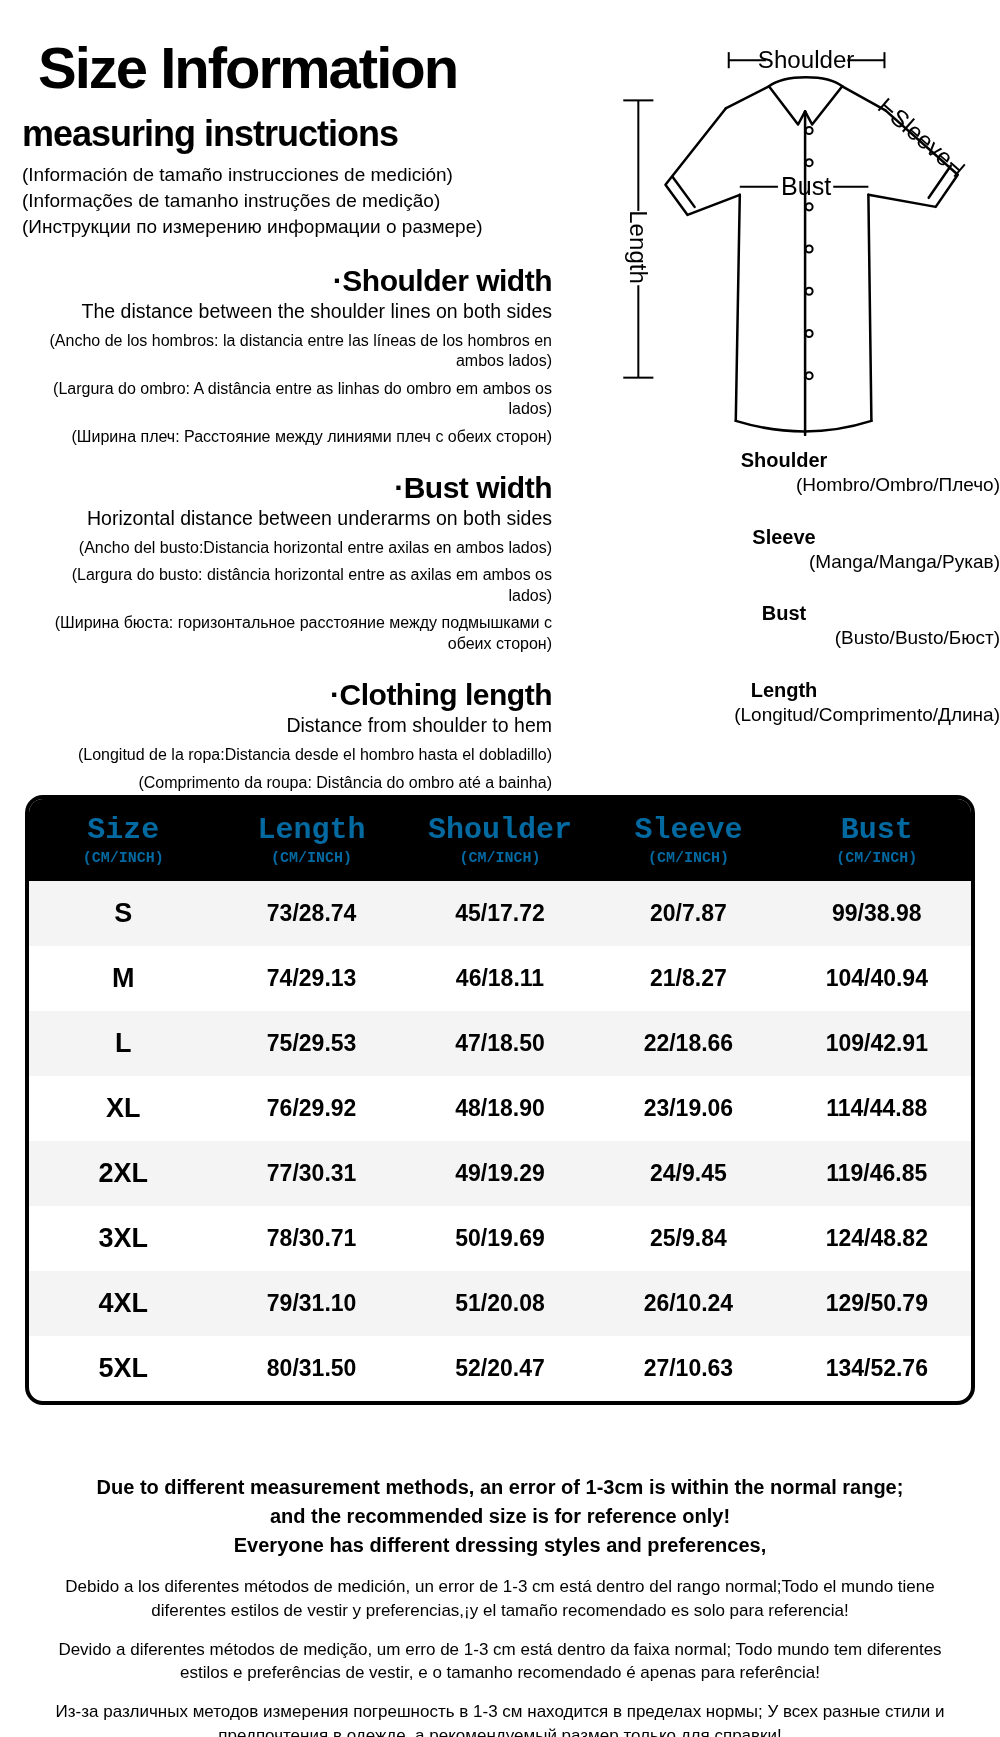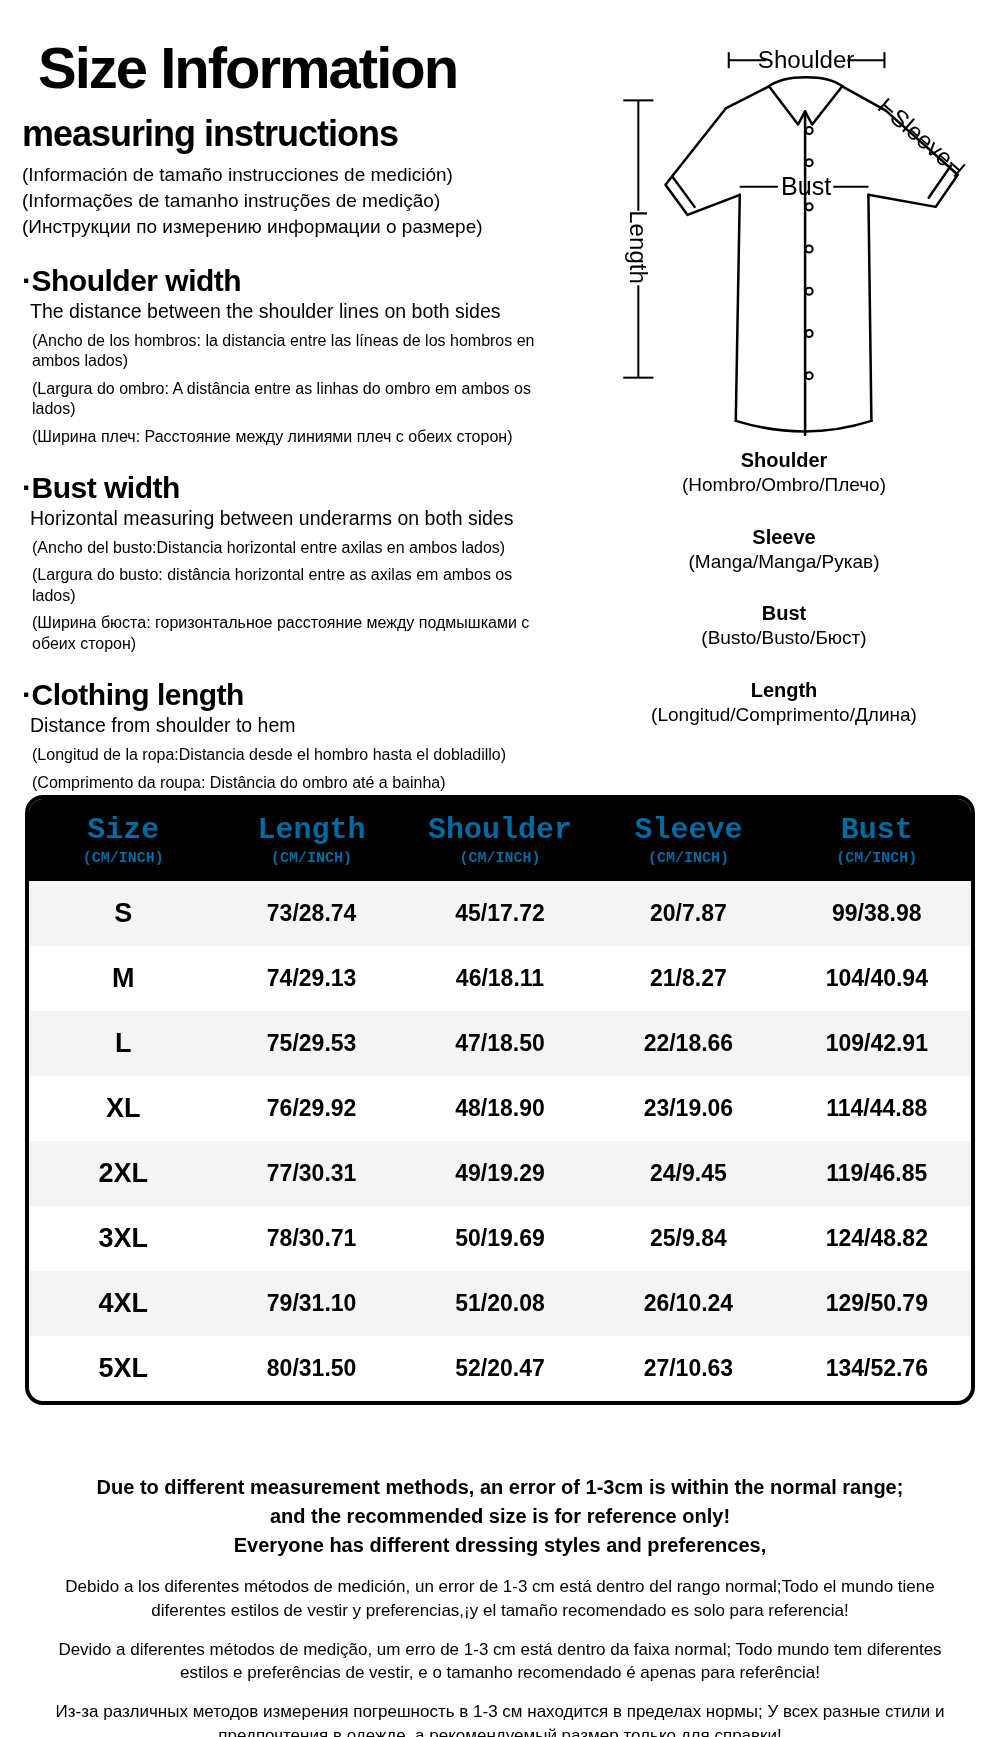--- a/index.html
+++ b/index.html
@@ -7,30 +7,30 @@
   body {
     width:1000px; height:1737px; overflow:hidden;
     background:#ffffff; color:#000000;
     font-family:"Liberation Sans", sans-serif;
   }
   .top { position:relative; height:782px; }
   .left-col { position:absolute; left:22px; top:22px; width:530px; }
   .page-title { font-size:58px; font-weight:bold; letter-spacing:-2px; line-height:1.02; margin:16px; }
   .page-subtitle { font-size:36px; font-weight:bold; letter-spacing:-1px; margin:3px 0 7px 0; }
   .hdr-trans { font-size:19px; line-height:1.36; }
-  .section { margin-top:24px; }
+  .section { margin-top:24px;text-align:right; }
   .sec-title { font-size:30px; font-weight:bold; letter-spacing:-0.5px; margin:0; }
   .sec-desc { font-size:19.5px; margin:2px 0 8px 8px; }
   .sec-trans { font-size:16px; line-height:1.28; margin:0 0 7px 10px; }
   .diagram-col { position:absolute; left:568px; top:34px; width:432px; text-align:center; }
   .shirt-svg { display:block; margin:0 auto 12px auto; }
   .shirt-svg text { font-family:"Liberation Sans", sans-serif; fill:#000; }
   .legend-item { margin-bottom:27px; }
   .legend-name { font-size:20px; font-weight:bold; line-height:1.25; }
-  .legend-trans { font-size:19px; line-height:1.3; }
+  .legend-trans { font-size:19px; line-height:1.3;text-align:right; }
 
   .size-table { width:950px; margin:13px auto 0 auto; border:4px solid #000; border-radius:18px; overflow:hidden; background:#fff; }
   .thead { background:#000; color:#0369a1; display:grid; grid-template-columns:repeat(5,1fr); padding:15px 0 14px 0;font-family:Liberation Mono, monospace; }
   .th { text-align:center; }
   .th-label { font-size:30px; font-weight:bold; line-height:1.1; }
   .th-unit { font-size:15px; font-weight:bold; margin-top:3px; }
   .trow { display:grid; grid-template-columns:repeat(5,1fr); height:65px; align-items:center; text-align:center; }
   .trow:nth-child(odd) { background:#f4f4f4; }
   .cell { font-size:23px; font-weight:bold; }
   .cell-size { font-size:27px; }
@@ -54,21 +54,21 @@
     <div class="section">
       <h2 class="sec-title">·Shoulder width</h2>
       <div class="sec-desc">The distance between the shoulder lines on both sides</div>
       <div class="sec-trans">(Ancho de los hombros: la distancia entre las líneas de los hombros en ambos lados)</div>
       <div class="sec-trans">(Largura do ombro: A distância entre as linhas do ombro em ambos os lados)</div>
       <div class="sec-trans">(Ширина плеч: Расстояние между линиями плеч с обеих сторон)</div>
     </div>
 
     <div class="section">
       <h2 class="sec-title">·Bust width</h2>
-      <div class="sec-desc">Horizontal measuring between underarms on both sides</div>
+      <div class="sec-desc">Horizontal distance between underarms on both sides</div>
       <div class="sec-trans">(Ancho del busto:Distancia horizontal entre axilas en ambos lados)</div>
       <div class="sec-trans">(Largura do busto: distância horizontal entre as axilas em ambos os lados)</div>
       <div class="sec-trans">(Ширина бюста: горизонтальное расстояние между подмышками с обеих сторон)</div>
     </div>
 
     <div class="section">
       <h2 class="sec-title">·Clothing length</h2>
       <div class="sec-desc">Distance from shoulder to hem</div>
       <div class="sec-trans">(Longitud de la ropa:Distancia desde el hombro hasta el dobladillo)</div>
       <div class="sec-trans">(Comprimento da roupa: Distância do ombro até a bainha)</div>

